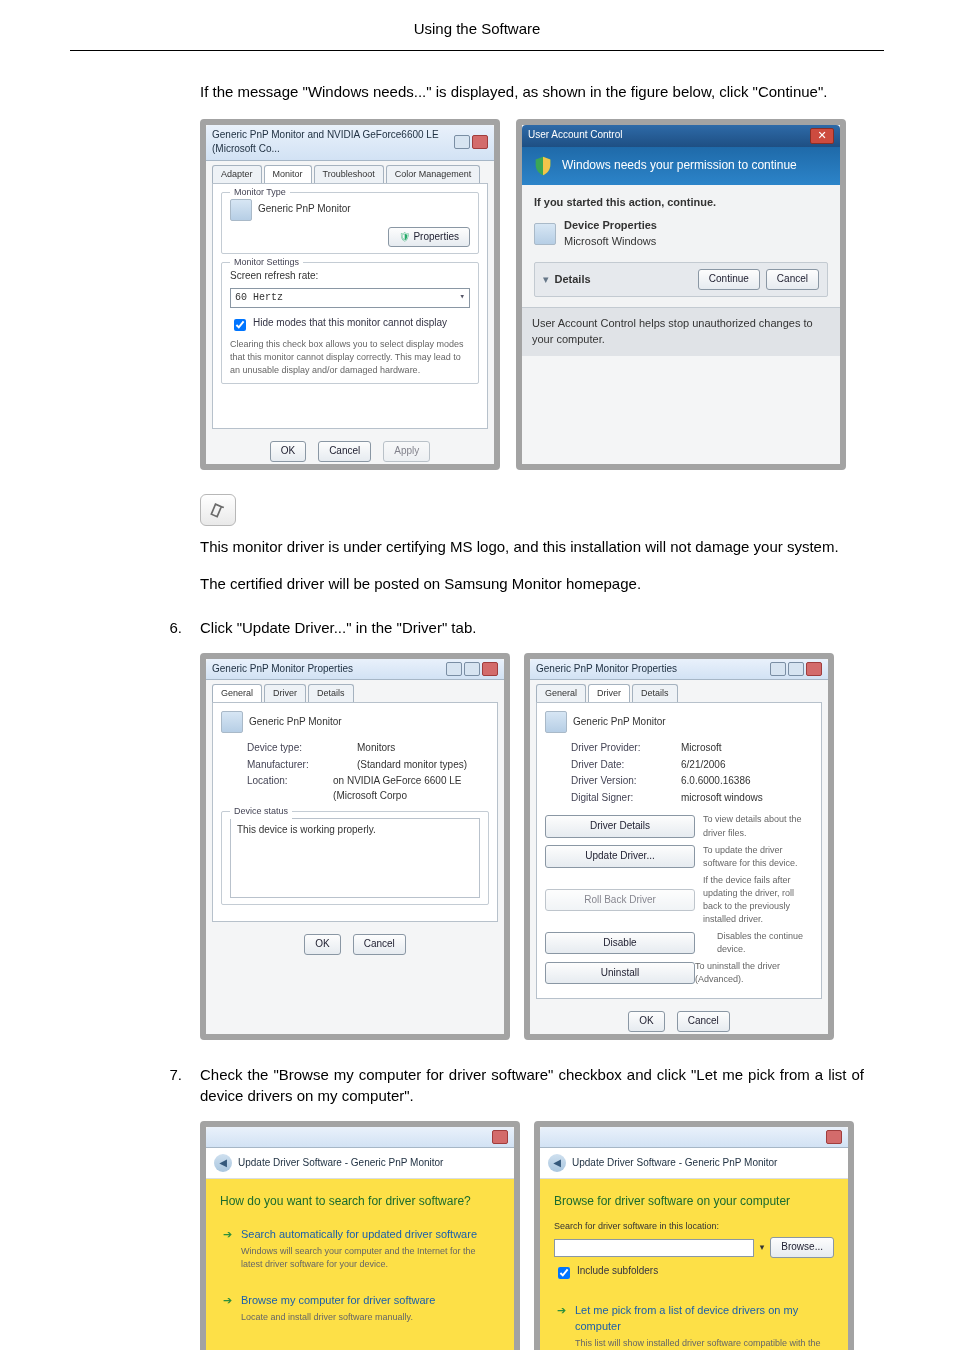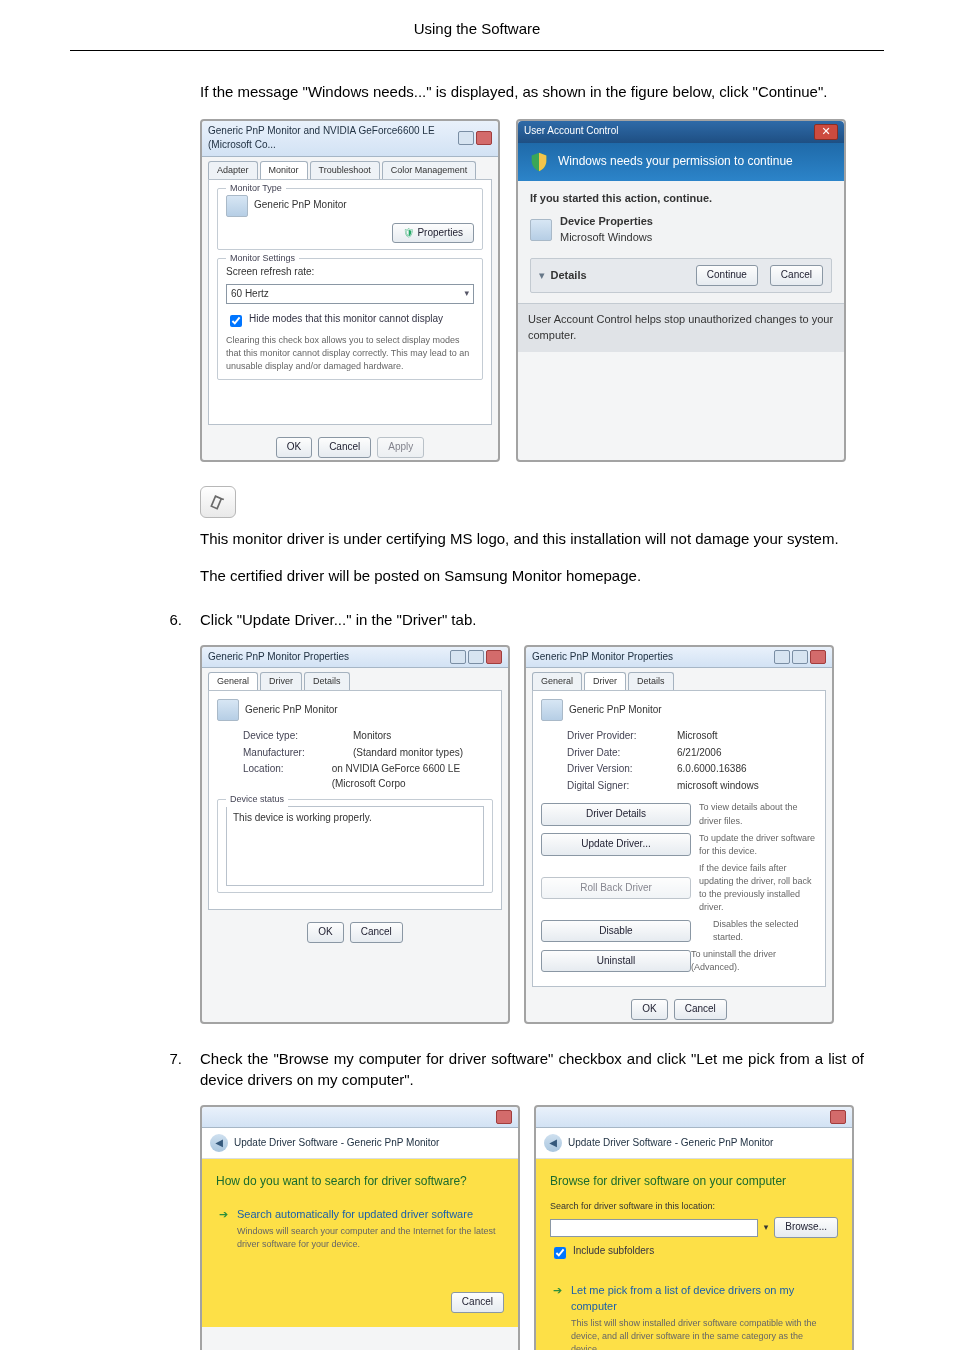--- a/index.html
+++ b/index.html
@@ -35,21 +35,21 @@
     margin: 0 0 16px 0;
   }
   .figs-row {
     display: flex;
     gap: 16px;
     margin: 14px 0 24px 0;
     justify-content: flex-start;
   }
   .win {
     background: #f4f5f6;
-    border: 2px solid #a3a3a3;
+    border: 6px solid #a3a3a3;
     border-radius: 4px;
     font-size: 10px;
     color: #333;
     box-sizing: border-box;
     position: relative;
   }
   .titlebar {
     background: linear-gradient(#e9f1fb, #d2e2f4);
     border-bottom: 1px solid #a6b6c6;
     padding: 3px 6px;
@@ -85,25 +85,25 @@
     position:absolute; top:-7px; left:8px; background:#fff; padding:0 4px; font-size:9px; color:#445;
   }
   .btn{
     display:inline-block; padding:2px 10px; border:1px solid #8a97a4; background:linear-gradient(#fdfdfd,#e6ebf0);
     border-radius:3px; font-size:10px; color:#223; white-space:nowrap;
   }
   .btn.shield::before{
     content:"🛡"; font-size:9px; margin-right:3px; color:#2a6;
   }
   .dd{
-    border:1px solid #8a97a4; background:#fff; padding:2px 4px; font-size:10px; display:flex; justify-content:space-between;
+    border:1px solid #8a97a4; background:#fff; padding:2px 4px; font-size:10px; display:flex; justify-content:space-between;font-family:Liberation Mono, monospace;
   }
   .dd::after{content:"▾"; font-size:9px; color:#556;}
   .row-btns{
-    display:flex; gap:6px; justify-content:center; padding:6px 0 2px 0;
+    display:flex; gap:12px; justify-content:center; padding:6px 0 2px 0;
   }
   
   .uac-title{
     background:linear-gradient(#2e6aa8,#1e4f83); color:#fff; padding:3px 6px; border-radius:4px 4px 0 0;
     display:flex; justify-content:space-between; align-items:center;
   }
   .uac-title .close{width:22px;height:14px;background:#cd4b3f;border:1px solid #8a2e25;border-radius:2px;display:flex;align-items:center;justify-content:center;color:#fff;font-size:11px;}
   .uac-band{
     display:flex; align-items:center; gap:8px;
     background:linear-gradient(#1f6aa9,#2c84c9); color:#fff; padding:8px 10px; font-size:12px;
@@ -252,21 +252,21 @@
             <div>
               <div style="font-weight:bold">Device Properties</div>
               <div>Microsoft Windows</div>
             </div>
           </div>
           <div class="uac-details">
             <span style="display:flex;align-items:center;gap:6px">
               <span style="color:#678">▾</span>
               <b>Details</b>
             </span>
-            <span style="display:flex;gap:12px">
+            <span style="display:flex;gap:6px">
               <span class="btn">Continue</span>
               <span class="btn">Cancel</span>
             </span>
           </div>
         </div>
         <div class="uac-foot">User Account Control helps stop unauthorized changes to your computer.</div>
       </div>
     </div>
 
     <div class="note-icon">
@@ -373,21 +373,21 @@
             <div style="display:flex;gap:8px;align-items:center;margin:4px 0">
                 <span class="btn btn-wide">Update Driver...</span>
                 <span class="small mute">To update the driver software for this device.</span>
               </div>
             <div style="display:flex;gap:8px;align-items:center;margin:4px 0">
                 <span class="btn btn-wide" style="opacity:.55">Roll Back Driver</span>
                 <span class="small mute">If the device fails after updating the driver, roll back to the previously installed driver.</span>
               </div>
             <div style="display:flex;gap:22px;align-items:center;margin:4px 0">
                 <span class="btn btn-wide">Disable</span>
-                <span class="small mute">Disables the selected started.</span>
+                <span class="small mute">Disables the continue device.</span>
               </div>
             <div style="display:flex;align-items:center;margin:4px 0">
                 <span class="btn btn-wide">Uninstall</span>
                 <span class="small mute">To uninstall the driver (Advanced).</span>
               </div>
           </div>
         </div>
         <div class="row-btns">
           <span class="btn">OK</span>
           <span class="btn">Cancel</span>
@@ -410,20 +410,24 @@
           </div>
         <div class="wiz-title">
           <span style="width:18px;height:18px;border-radius:50%;background:linear-gradient(#cfe0ef,#a9c6df);display:inline-flex;align-items:center;justify-content:center;color:#35597c">◀</span>
           <span>Update Driver Software - Generic PnP Monitor</span>
         </div>
         <div class="wiz-body">
           <h4>How do you want to search for driver software?</h4>
           <div class="opt">
             <div class="ot">Search automatically for updated driver software</div>
             <div class="od">Windows will search your computer and the Internet for the latest driver software for your device.</div>
+          </div>
+          <div class="opt">
+            <div class="ot">Browse my computer for driver software</div>
+            <div class="od">Locate and install driver software manually.</div>
           </div>
           <div style="height:26px"></div>
           <div style="text-align:right"><span class="btn">Cancel</span></div>
         </div>
       </div>
 
       <div class="win wiz">
         <div class="titlebar" style="justify-content:flex-end">
             <span class="close">
               <span class="x"></span>

